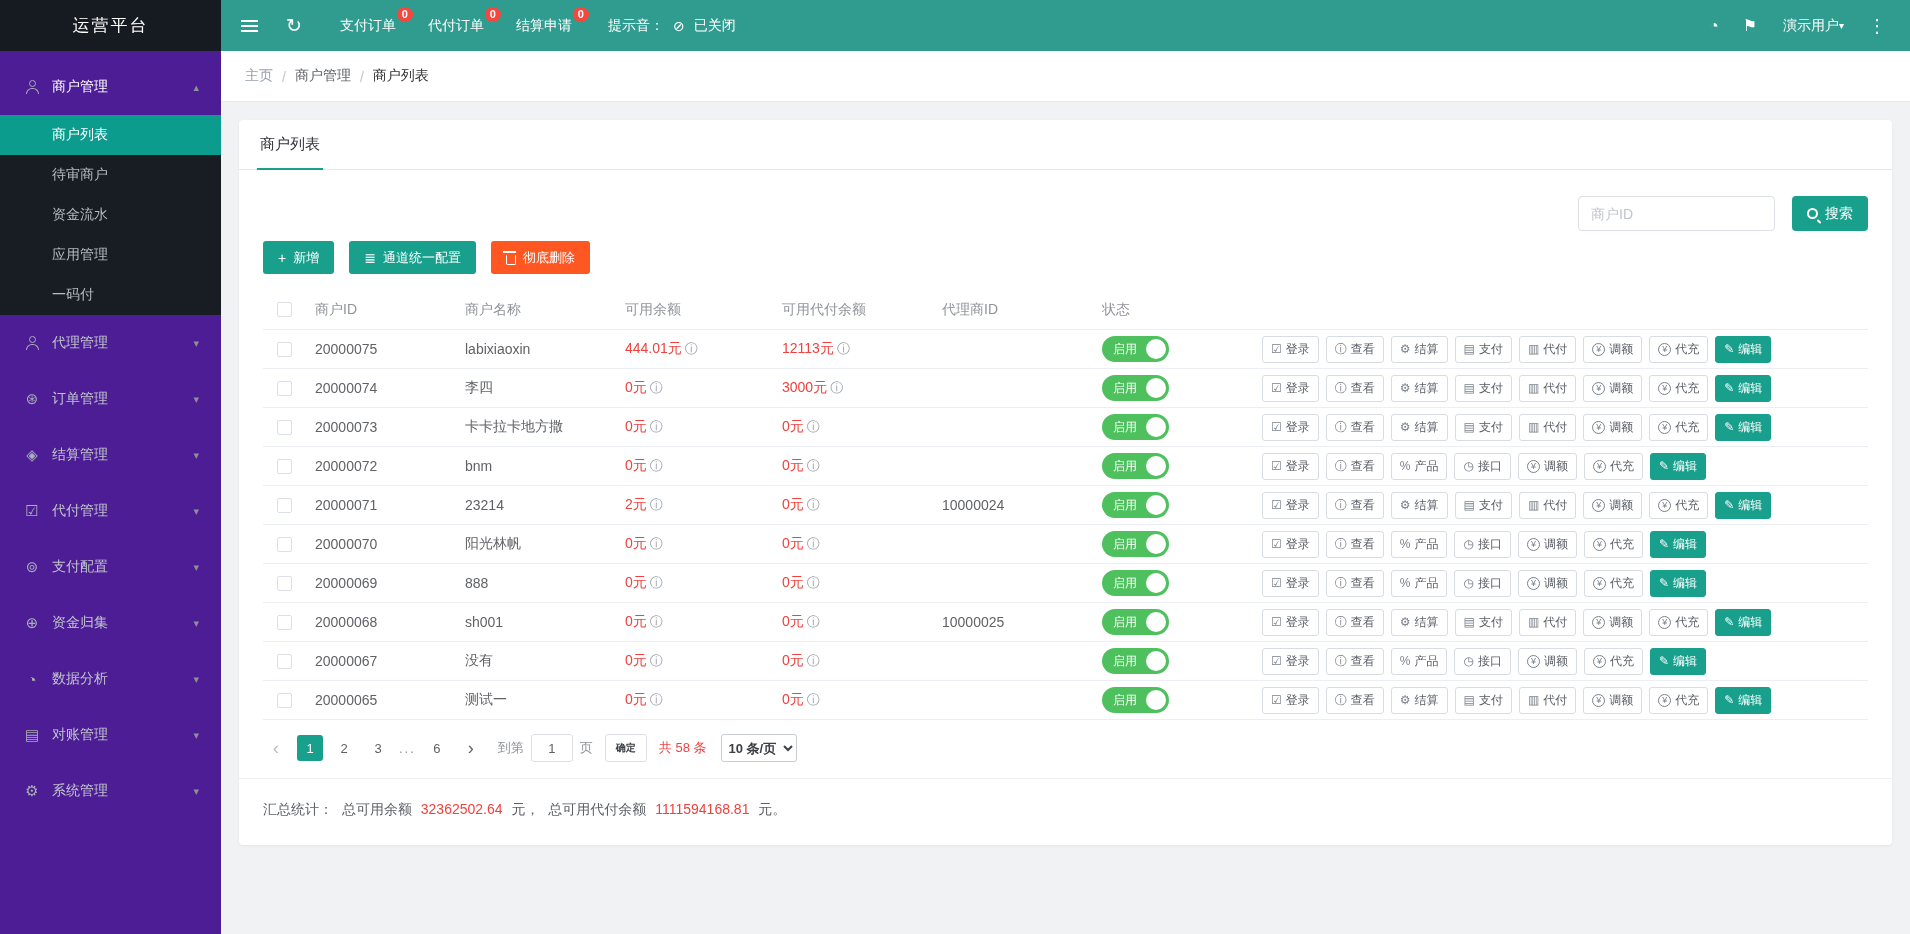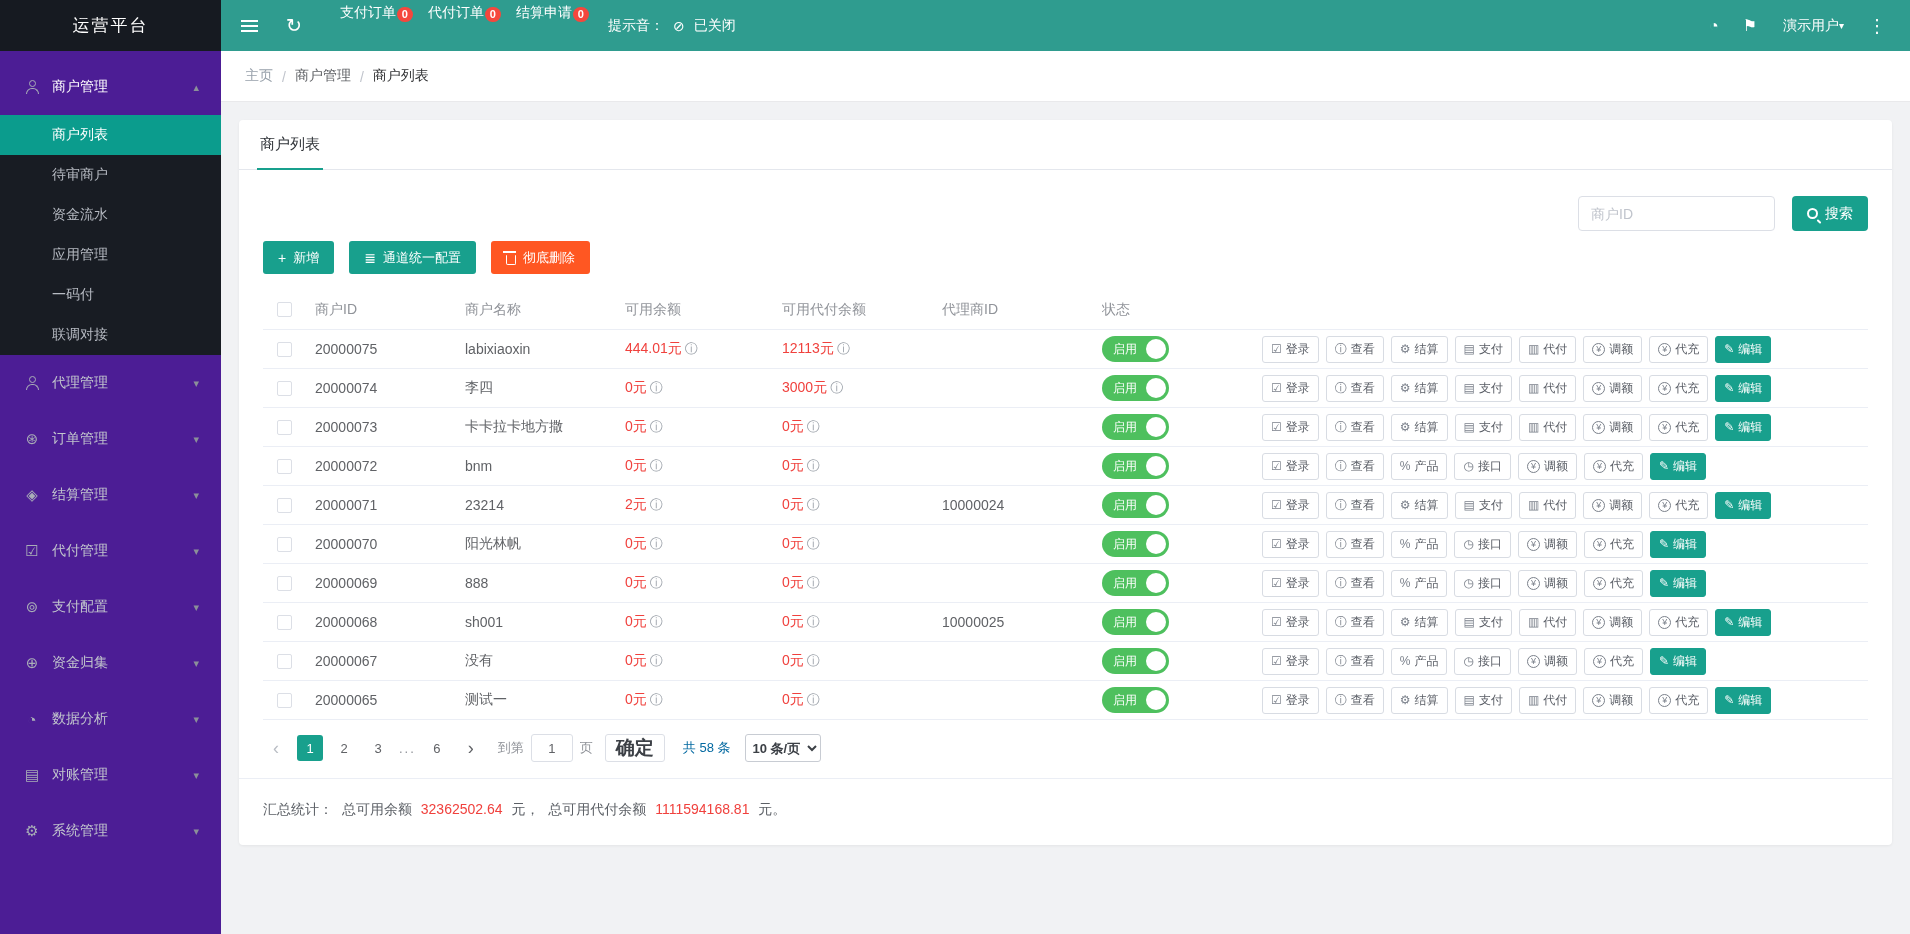--- a/index.html
+++ b/index.html
@@ -31,21 +31,21 @@
   .i-search{width:11px;height:11px;border:2px solid #fff;border-radius:50%;position:relative;display:inline-block}
   .i-search::after{content:'';position:absolute;width:2px;height:5px;background:#fff;left:8.5px;top:8.5px;transform:rotate(-45deg);border-radius:1px}
   .i-trash{width:10px;height:10px;border:1.5px solid #fff;border-top:none;border-radius:1px 1px 2px 2px;position:relative;display:inline-block;margin-top:4px}
   .i-trash::before{content:'';position:absolute;top:-4px;left:-3.5px;width:13px;height:2px;background:#fff}
 
   
   .rightcol{flex:1;display:flex;flex-direction:column;min-width:0}
   .topbar{height:51px;background:#2f9c8f;display:flex;align-items:center;color:#fff;padding:0 14px 0 6px}
   .tb-btn{height:100%;display:flex;align-items:center;padding:0 14px;cursor:pointer;font-size:19px}
   .tb-nav{display:flex;height:100%;margin-left:8px}
-  .nav-item{position:relative;padding:4px 16px;font-size:14px;cursor:pointer;display:flex;align-items:flex-start;height:100%}
+  .nav-item{position:relative;padding:16px 16px;font-size:14px;cursor:pointer;display:flex;align-items:flex-end;height:100%}
   .badge{position:absolute;top:7px;right:-1px;background:#f5473d;color:#fff;font-size:11px;line-height:1;padding:2px 5px;border-radius:8px;font-weight:bold}
   .sound{margin-left:20px;display:flex;align-items:center;gap:8px;font-size:14px}
   .sound .glyph{font-size:14px;margin:0 1px}
   .tb-spacer{flex:1}
   .tb-ic{height:100%;display:flex;align-items:center;padding:0 12px;font-size:16px;cursor:pointer}
   .user{display:flex;align-items:center;padding:0 14px;cursor:pointer;height:100%;font-size:14px}
   .user .caret{font-size:10px}
   .more{padding:0 10px;font-size:18px;cursor:pointer}
 
   .crumb-bar{height:51px;background:#fff;display:flex;align-items:center;padding:0 24px;border-bottom:1px solid #e9e9eb;font-size:14px}
@@ -96,22 +96,22 @@
   .pager{display:flex;align-items:center;gap:8px;margin:14px 0 10px;font-size:13px;color:#606266}
   .pg-nav{width:26px;height:28px;display:flex;align-items:center;justify-content:center;font-size:18px;cursor:pointer}
   .pg-nav.prev{color:#b9bdc4}
   .pg-nav.next{color:#606266}
   .pg-pages{display:flex;align-items:center;gap:8px}
   .pg-num{min-width:26px;height:26px;padding:0 4px;display:flex;align-items:center;justify-content:center;cursor:pointer;border-radius:3px;color:#606266}
   .pg-num.active{background:#18a08d;color:#fff}
   .pg-ellipsis{color:#909399;letter-spacing:2px}
   .jump{display:flex;align-items:center;gap:7px;margin-left:6px;color:#909399}
   .jump-input{width:42px;height:28px;border:1px solid #dcdfe6;border-radius:3px;text-align:center;font-size:13px;color:#606266;outline:none}
-  .confirm-btn{height:28px;padding:0 10px;background:#fff;border:1px solid #dcdfe6;border-radius:3px;font-size:19px;color:#3c4046;font-weight:bold;cursor:pointer;margin-left:4px}
-  .total{margin-left:10px;color:#0369a1}
+  .confirm-btn{height:28px;padding:0 10px;background:#fff;border:1px solid #dcdfe6;border-radius:3px;font-size:10px;color:#3c4046;font-weight:bold;cursor:pointer;margin-left:4px}
+  .total{margin-left:4px;color:#ef4444}
   .size-select{height:28px;border:1px solid #c8ccd3;border-radius:3px;font-size:13px;color:#3c4046;background:#fff;padding:0 3px;margin-left:6px;font-weight:bold}
 
   .summary{border-top:1px solid #ebeef5;padding:22px 24px 26px;font-size:14px;color:#5c6066}
   .summary span{margin-right:5px}
   .summary .red{color:#f0413d}
 </style>
 </head>
 <body>
 
 <div class="app">
@@ -125,21 +125,20 @@
           </span>
           <span class="mi-label">商户管理</span>
           <span class="mi-caret">▴</span>
         </div>
         <div class="submenu">
           <div class="sub-item active">商户列表</div>
           <div class="sub-item">待审商户</div>
           <div class="sub-item">资金流水</div>
           <div class="sub-item">应用管理</div>
           <div class="sub-item">一码付</div>
-          <div class="sub-item">联调对接</div>
         </div>
         <div class="menu-item">
           <span class="mi-icon">
             <span class="i-user"></span>
           </span>
           <span class="mi-label">代理管理</span>
           <span class="mi-caret">▾</span>
         </div>
         <div class="menu-item">
           <span class="mi-icon">⊛</span>

